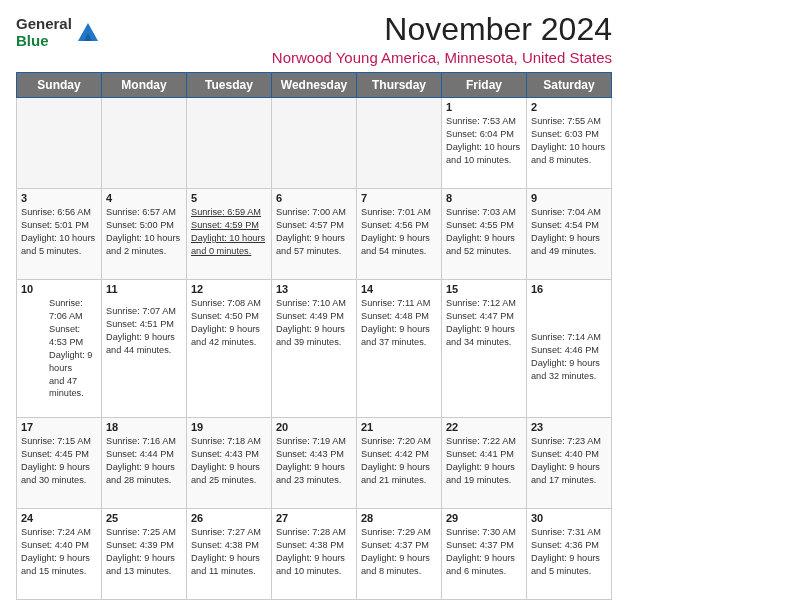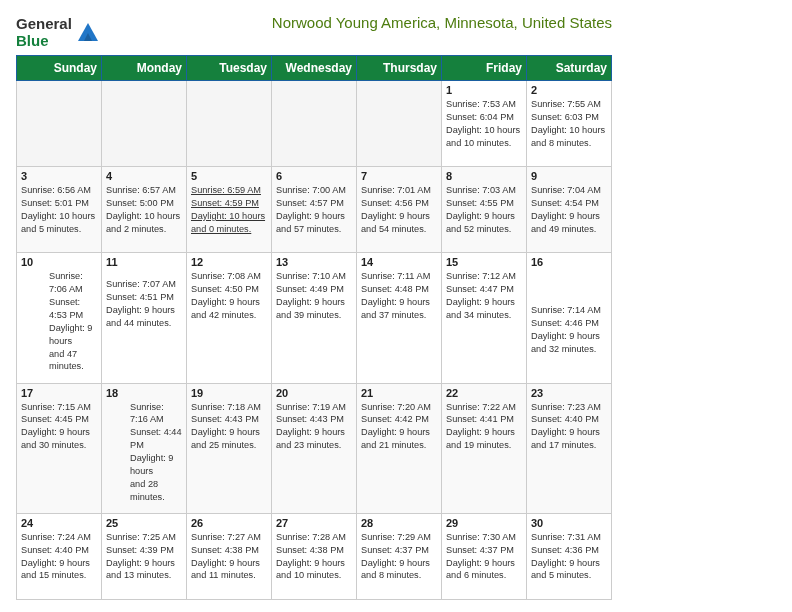--- a/index.html
+++ b/index.html
@@ -52,36 +52,36 @@
       text-align: right;
     }
     .month-title {
       font-size: 32px;
       font-weight: normal;
       color: #222;
       line-height: 1.1;
     }
     .location {
       font-size: 15px;
-      color: #4d7c0f;
+      color: #be185d;
       margin-top: 2px;
     }
     .calendar {
       flex: 1;
       border-collapse: collapse;
       width: 100%;
       table-layout: fixed;
     }
     .calendar th {
-      background: #15803d;
+      background: #737373;
       color: #fff;
       font-size: 12px;
       font-weight: bold;
       padding: 5px 4px;
-      text-align: right;
+      text-align: center;
       border: 1px solid #1a5fa0;
     }
     .calendar td {
       border: 1px solid #ccc;
       vertical-align: top;
       padding: 3px 4px;
       font-size: 9.5px;
       color: #333;
       background: #fff;
       height: 82px;
@@ -112,20 +112,21 @@
       <div class="logo-text">
         <span class="logo-general">General</span>
         <span class="logo-blue">Blue</span>
       </div>
       <svg class="logo-icon" viewBox="0 0 28 28">
         <polygon points="4,22 14,4 24,22" fill="#2176c7"></polygon>
         <polygon points="10,22 14,14 18,22" fill="#1a5fa0"></polygon>
       </svg>
     </div>
     <div class="title-block">
+      <div class="month-title">November 2024</div>
       <div class="location">Norwood Young America, Minnesota, United States</div>
     </div>
   </div>
 
   <table class="calendar">
     <thead>
       <tr>
         <th>Sunday</th>
         <th>Monday</th>
         <th>Tuesday</th>
@@ -262,21 +263,21 @@
         <tr>
           <td>
             <div class="day-num">17</div>
             <div class="day-info" style="white-space: pre-line;">Sunrise: 7:15 AM
 Sunset: 4:45 PM
 Daylight: 9 hours
 and 30 minutes.</div>
           </td>
           <td>
             <div class="day-num">18</div>
-            <div class="day-info" style="white-space: pre-line; margin-left: 24px;">Sunrise: 7:16 AM
+            <div class="day-info" style="white-space: pre-line;">Sunrise: 7:16 AM
 Sunset: 4:44 PM
 Daylight: 9 hours
 and 28 minutes.</div>
           </td>
           <td>
             <div class="day-num">19</div>
             <div class="day-info" style="white-space: pre-line;">Sunrise: 7:18 AM
 Sunset: 4:43 PM
 Daylight: 9 hours
 and 25 minutes.</div>

